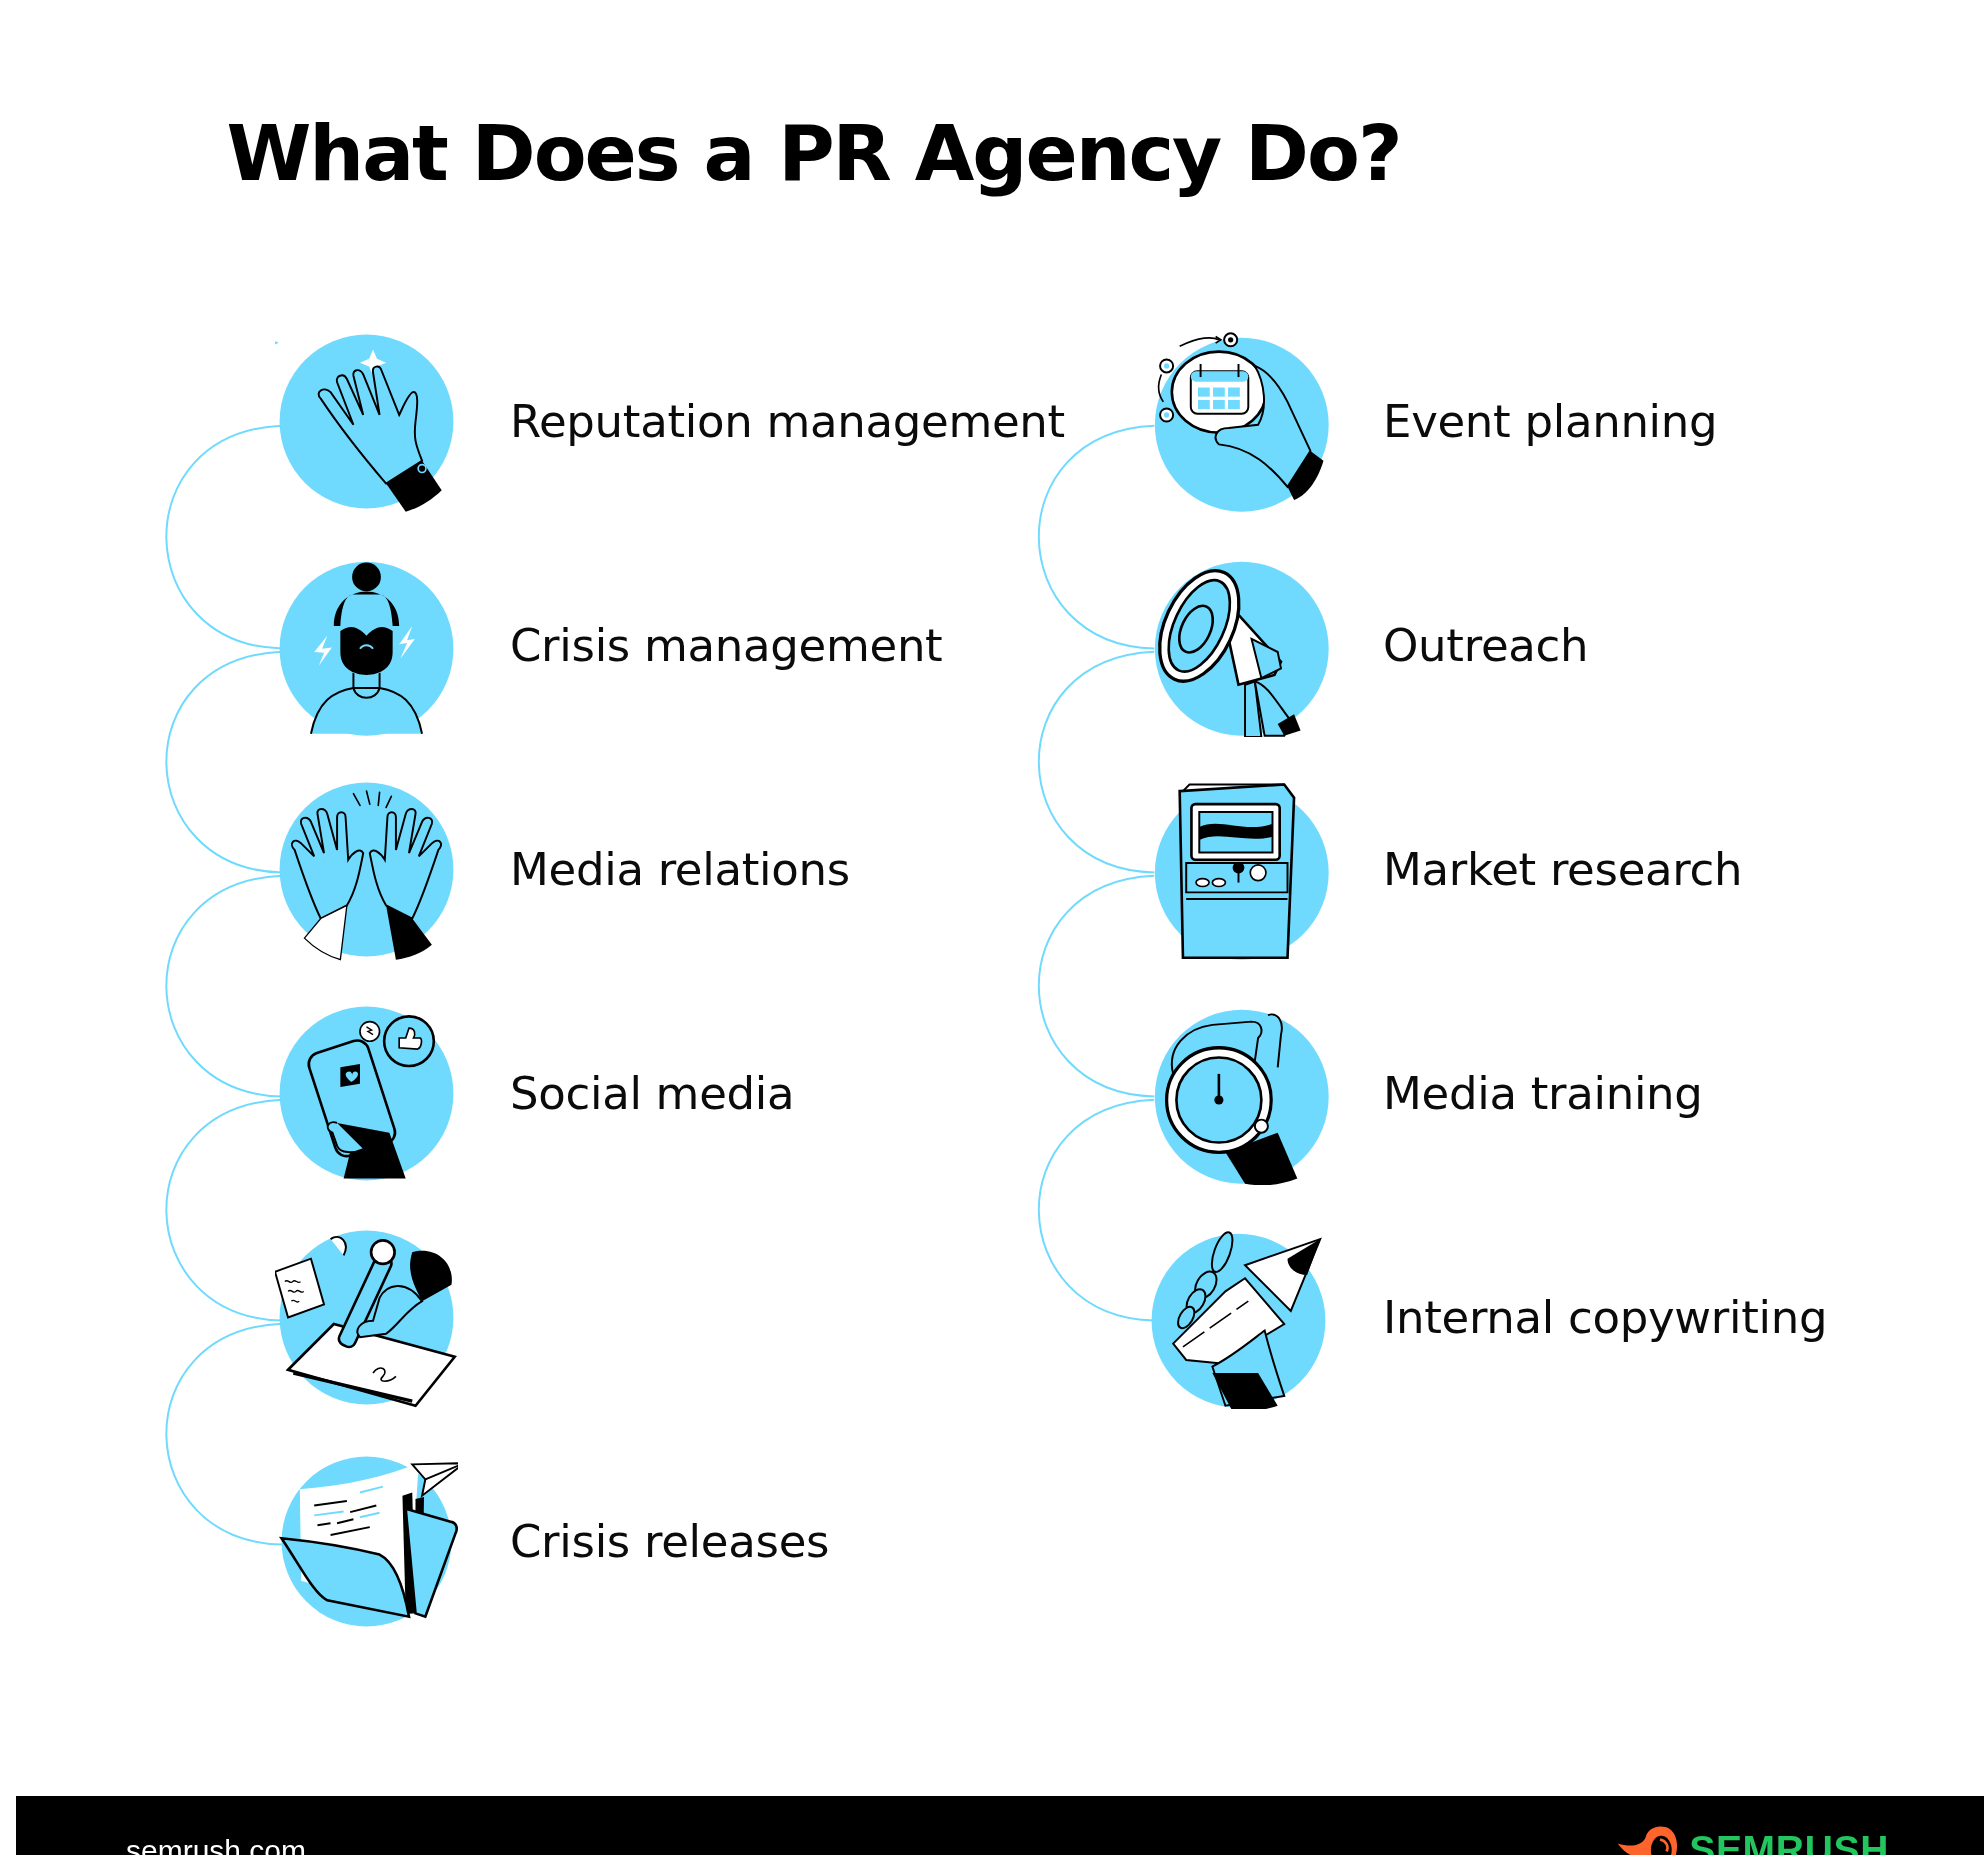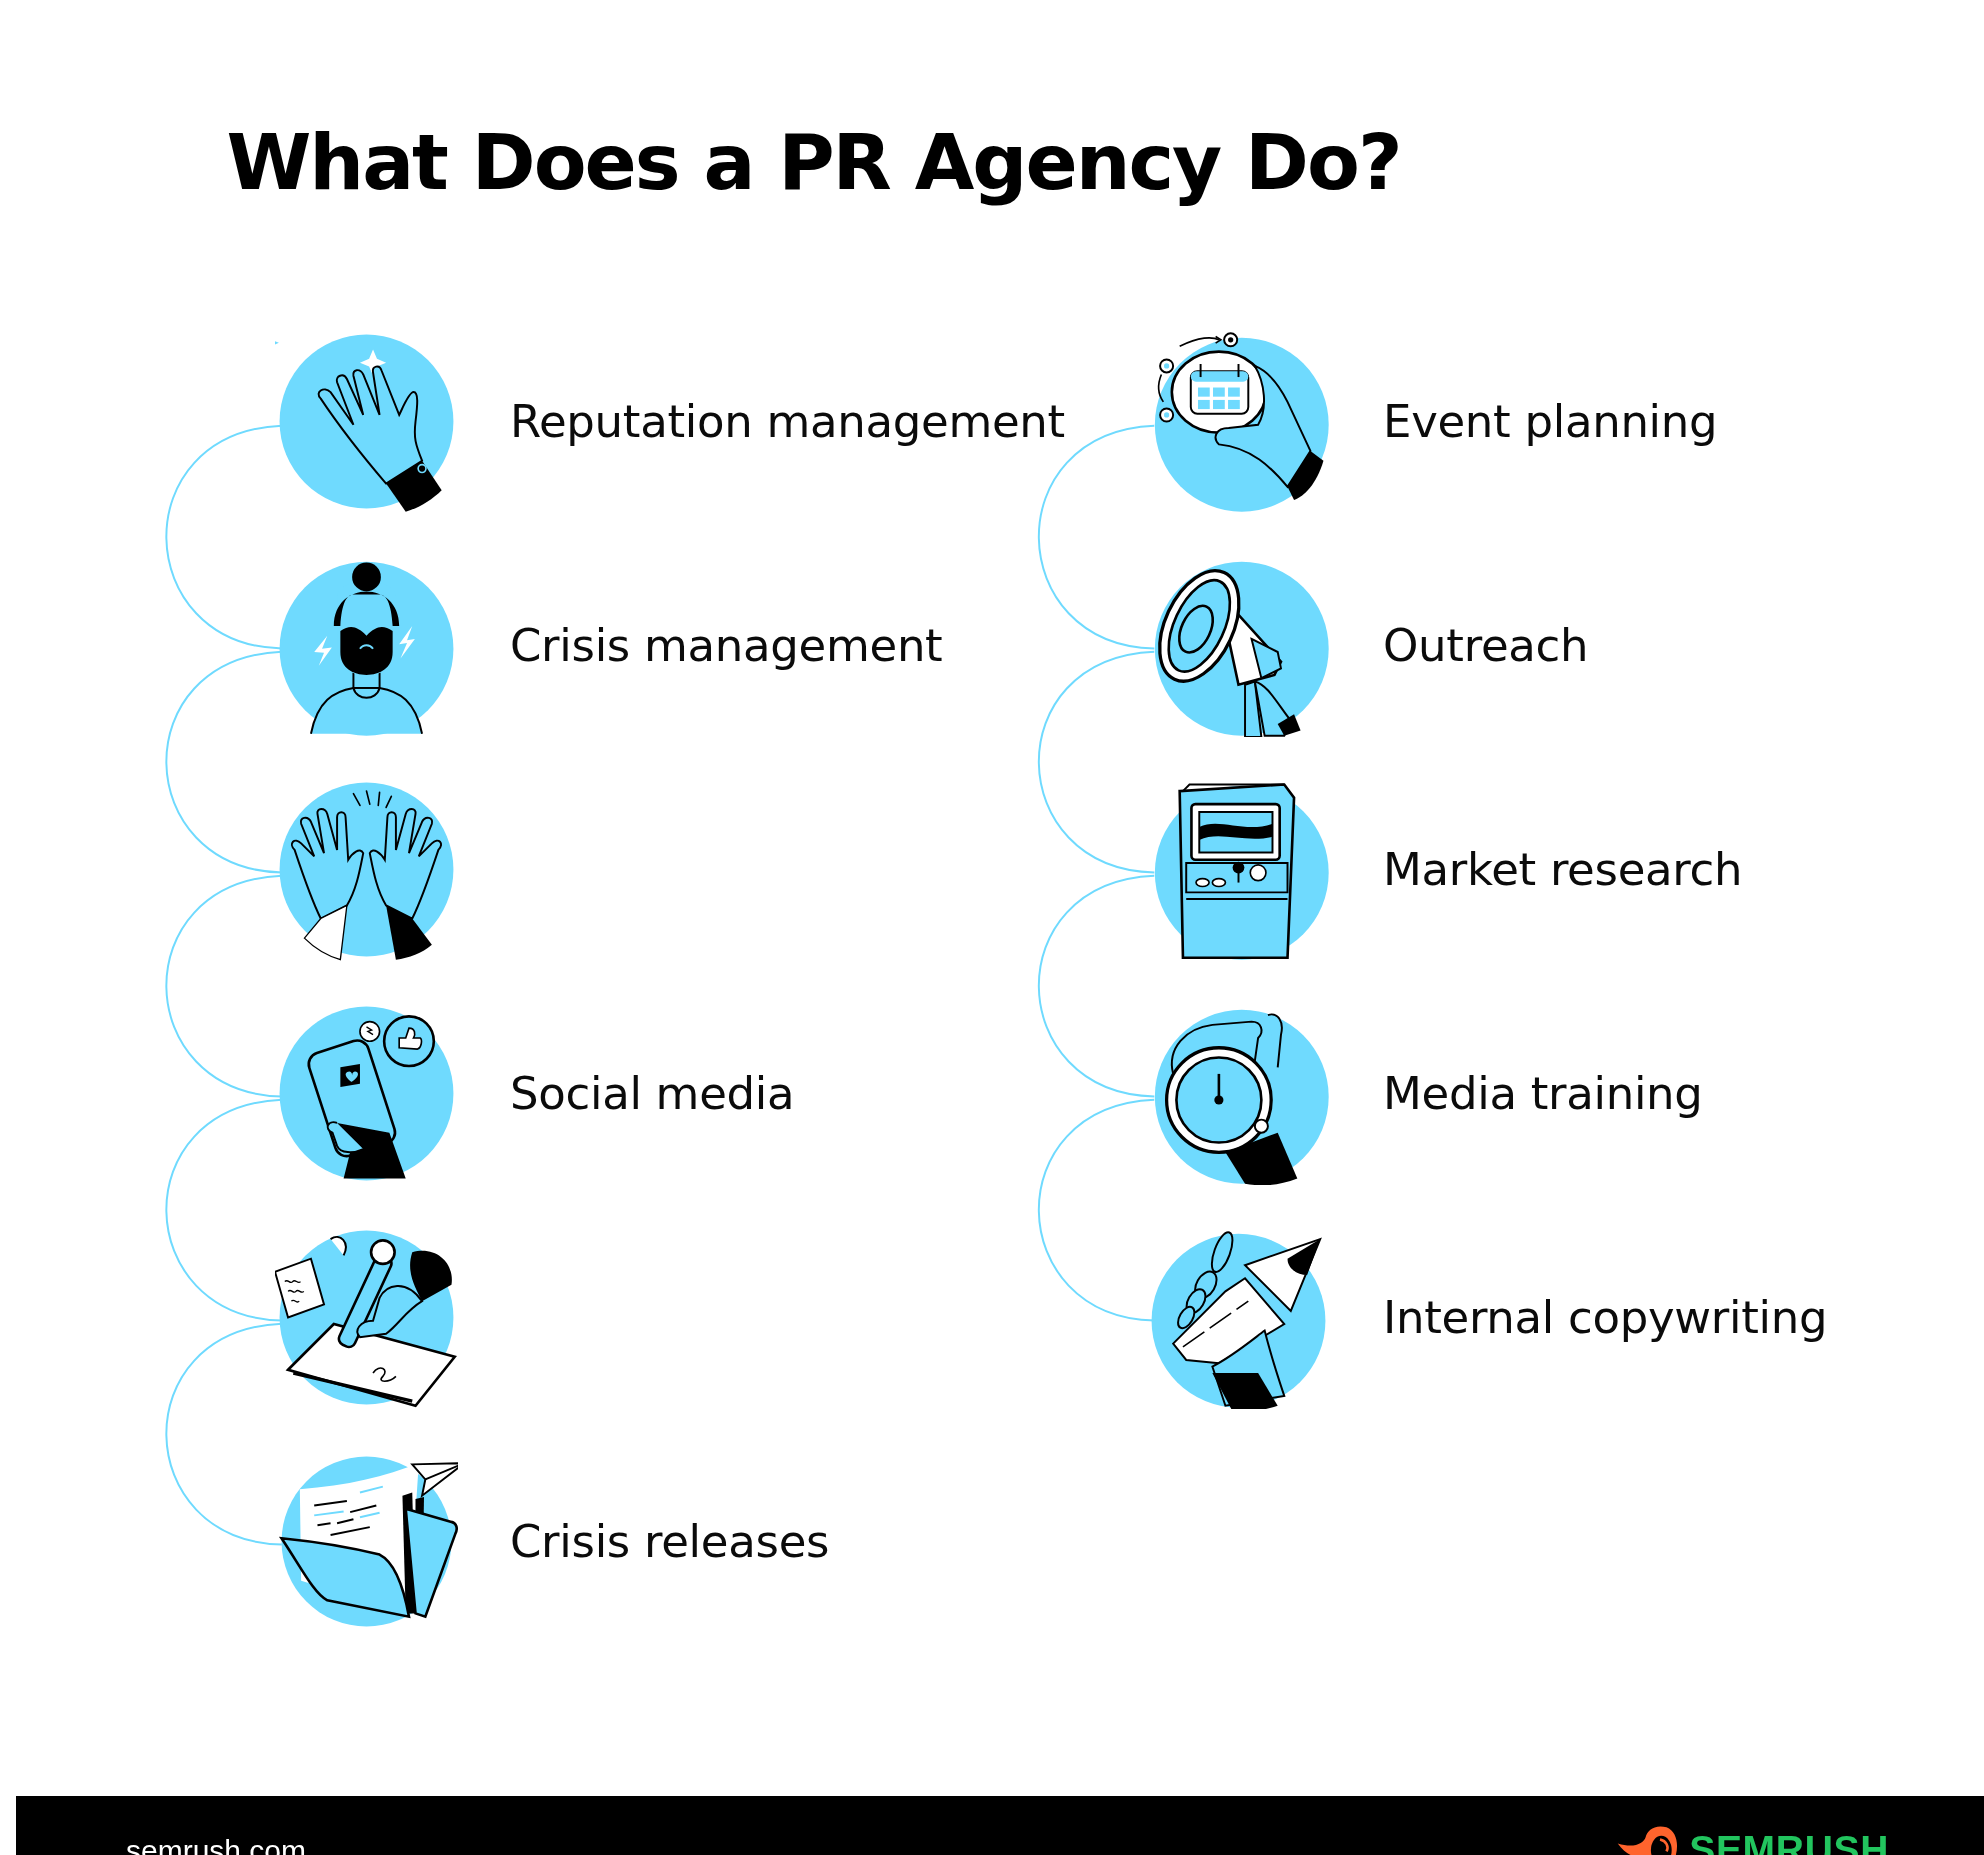--- a/index.html
+++ b/index.html
@@ -1,17 +1,17 @@
 <!DOCTYPE html>
 <html style="font-size:10.5px"><head>
 <meta charset="utf-8">
 <style>
   html,body{margin:0;padding:0;background:#ffffff;}
   body{width:1985px;height:1855px;position:relative;overflow:hidden;font-family:"DejaVu Sans","Liberation Sans",sans-serif;}
-  .title{position:absolute;left:0;top:124px;width:1627px;text-align:center;font-family:"DejaVu Sans","Liberation Sans",sans-serif;font-weight:bold;font-size:77px;letter-spacing:-2px;color:#000;line-height:1;}
+  .title{position:absolute;left:0;top:115px;width:1627px;text-align:center;font-family:"DejaVu Sans","Liberation Sans",sans-serif;font-weight:bold;font-size:77px;letter-spacing:-2px;color:#000;line-height:1;}
   svg.connectors{position:absolute;left:0;top:0;width:1985px;height:1855px;}
   .item{position:absolute;height:183px;display:flex;align-items:center;}
   .icon{position:absolute;width:183px;height:183px;}
   .label{position:absolute;font-size:45px;color:#0b0b0b;white-space:nowrap;line-height:1;letter-spacing:-0.3px;}
   .footer{position:absolute;left:16px;top:1748px;width:1985px;height:107px;background:#000;margin-top:48px;}
   .footer-url{position:absolute;left:110px;top:38px;font-size:30px;color:#fff;font-family:"Liberation Sans",sans-serif;}
   .logo{position:absolute;left:1598px;top:27.5px;height:52px;display:flex;align-items:center;}
   .logo-text{font-family:"Liberation Sans",sans-serif;font-weight:bold;font-size:39px;color:#22c55e;letter-spacing:0.7px;margin-left:9.2px;}
 </style>
 </head>
@@ -71,20 +71,21 @@
       <line x1="140" y1="20" x2="145" y2="40"></line>
         <line x1="160" y1="22" x2="158" y2="42"></line>
         <line x1="178" y1="28" x2="170" y2="45"></line>
         <line x1="120" y1="24" x2="130" y2="42"></line>
     </g>
     <path d="M30 110 C 20 100, 30 90, 40 100 L 60 120 L 40 70 C 37 60, 50 57, 55 67 L 75 115 L 65 55 C 63 45, 77 45, 80 55 L 95 110 L 95 60 C 95 50, 108 50, 108 60 L 112 125 C 118 115, 130 105, 135 115 C 130 140, 125 170, 110 195 L 70 215 C 55 185, 40 140, 30 110 Z" fill="#6fdafe" stroke="#000" stroke-width="3"></path>
     <path d="M250 110 C 260 100, 250 90, 240 100 L 220 120 L 240 70 C 243 60, 230 57, 225 67 L 205 115 L 215 55 C 217 45, 203 45, 200 55 L 185 110 L 185 60 C 185 50, 172 50, 172 60 L 168 125 C 162 115, 150 105, 145 115 C 150 140, 155 170, 170 195 L 210 215 C 225 185, 240 140, 250 110 Z" fill="#6fdafe" stroke="#000" stroke-width="3"></path>
     <path d="M170 195 L 210 215 L 240 255 C 225 268, 205 275, 185 278 Z" fill="#000"></path>
     <path d="M70 215 L 110 195 L 100 278 C 80 272, 60 260, 45 245 Z" fill="#fff" stroke="#000" stroke-width="2"></path>
   </svg>
+  <div class="label" style="left:510px;top:69px;">Media relations</div>
 </div>
 
 <div class="item" style="left:0;top:1002px;width:1061px;">
   <svg class="icon" style="left:275px;top:0;" viewBox="0 0 280 280">
     <circle cx="140" cy="140" r="133" fill="#6fdafe"></circle>
     <rect x="70" y="65" width="95" height="165" rx="18" transform="rotate(-18 117 147)" fill="#6fdafe" stroke="#000" stroke-width="4"></rect>
     <rect x="120" y="200" width="30" height="14" rx="7" transform="rotate(-18 135 207)" fill="none" stroke="#000" stroke-width="3"></rect>
     <circle cx="205" cy="60" r="38" fill="#6fdafe" stroke="#000" stroke-width="4"></circle>
     <path d="M190 70 L 190 55 L 200 55 L 205 40 C 215 40, 215 50, 212 55 L 222 55 C 226 58, 224 70, 218 72 Z" fill="#fff" stroke="#000" stroke-width="2.5"></path>
     <circle cx="145" cy="45" r="15" fill="#fff" stroke="#000" stroke-width="2.5"></circle>

